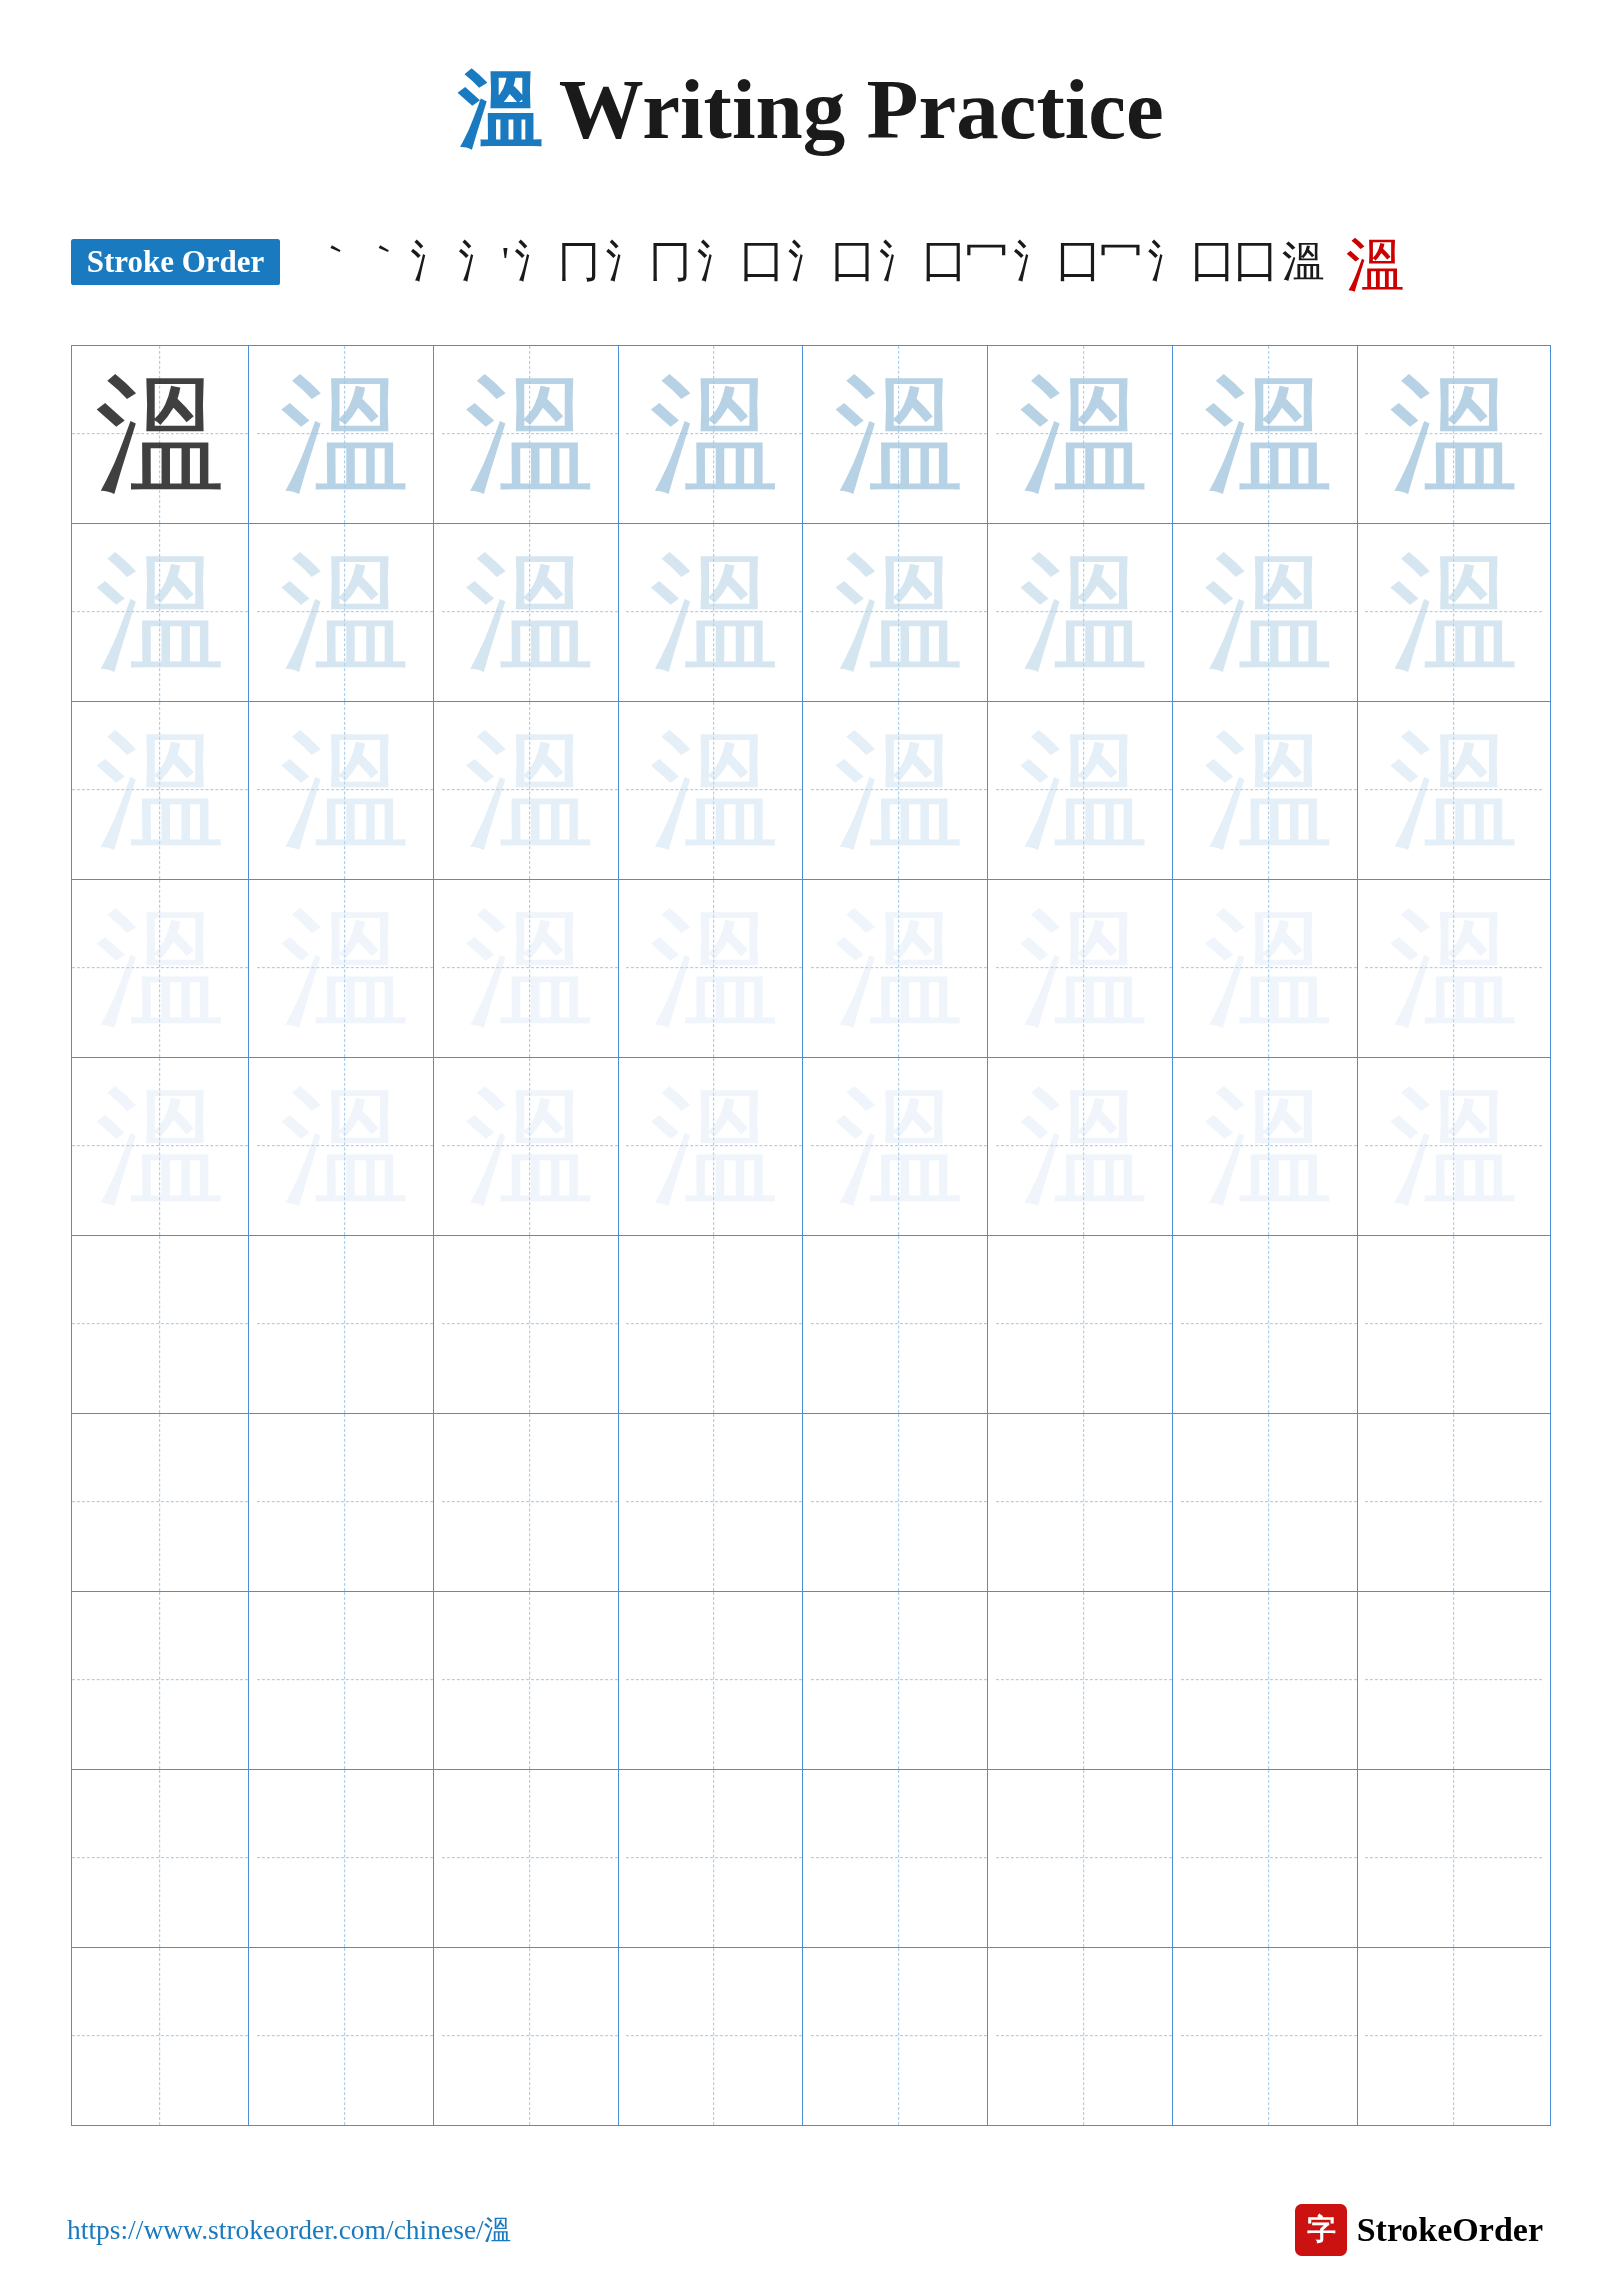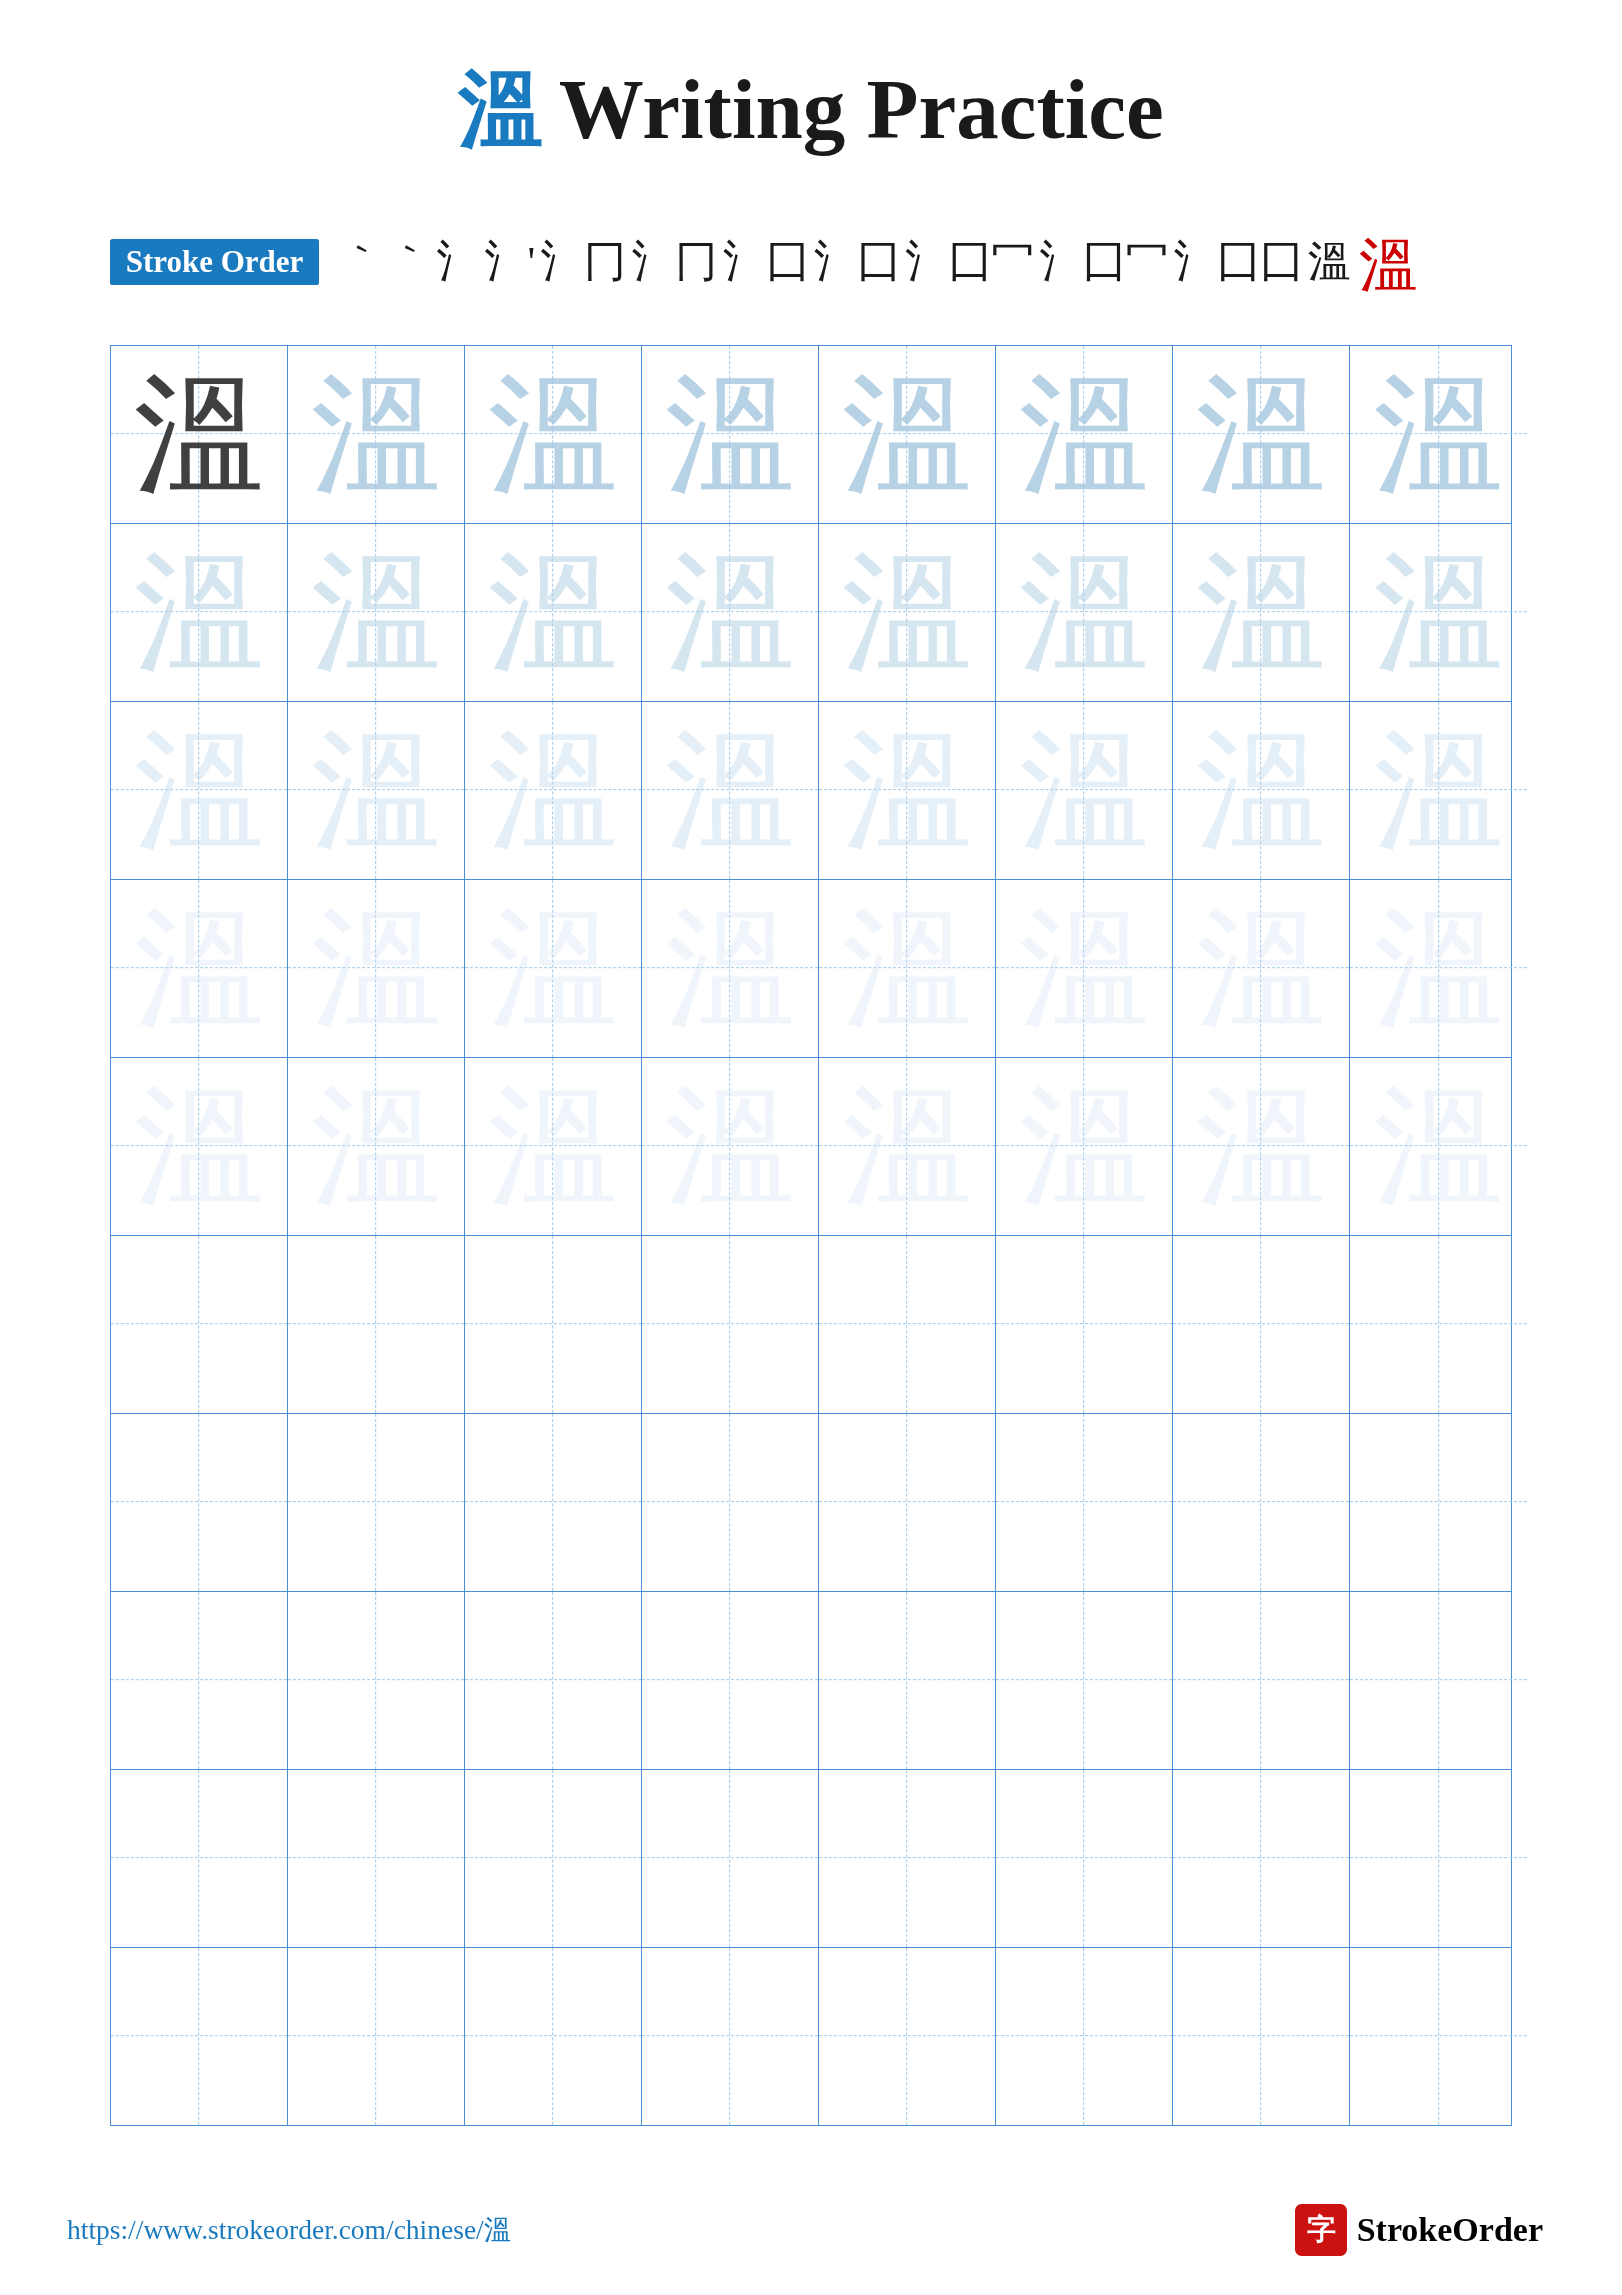--- a/index.html
+++ b/index.html
@@ -9,21 +9,21 @@
       min-height: 2295px;
       background: #ffffff;
       font-family: serif;
       position: relative;
     }
 
     .page {
       width: 1622px;
       min-height: 2295px;
       background: #fff;
-      padding: 52px 110px;
+      padding: 52px 71px;
       position: relative;
     }
 
     
     .title-section {
       text-align: center;
       margin-bottom: 52px;
     }
 
     .title-char {
@@ -38,21 +38,21 @@
       font-weight: bold;
       margin-left: 13px;
     }
 
     
     .stroke-order-section {
       display: flex;
       flex-wrap: wrap;
       align-items: center;
       margin-bottom: 39px;
-      gap: 8px;
+      gap: 21px;
     }
 
     .stroke-order-badge {
       background: #1a7abf;
       color: #ffffff;
       font-size: 31px;
       font-weight: bold;
       padding: 5.2px 15.7px;
       border-radius: 2.6px;
       white-space: nowrap;

